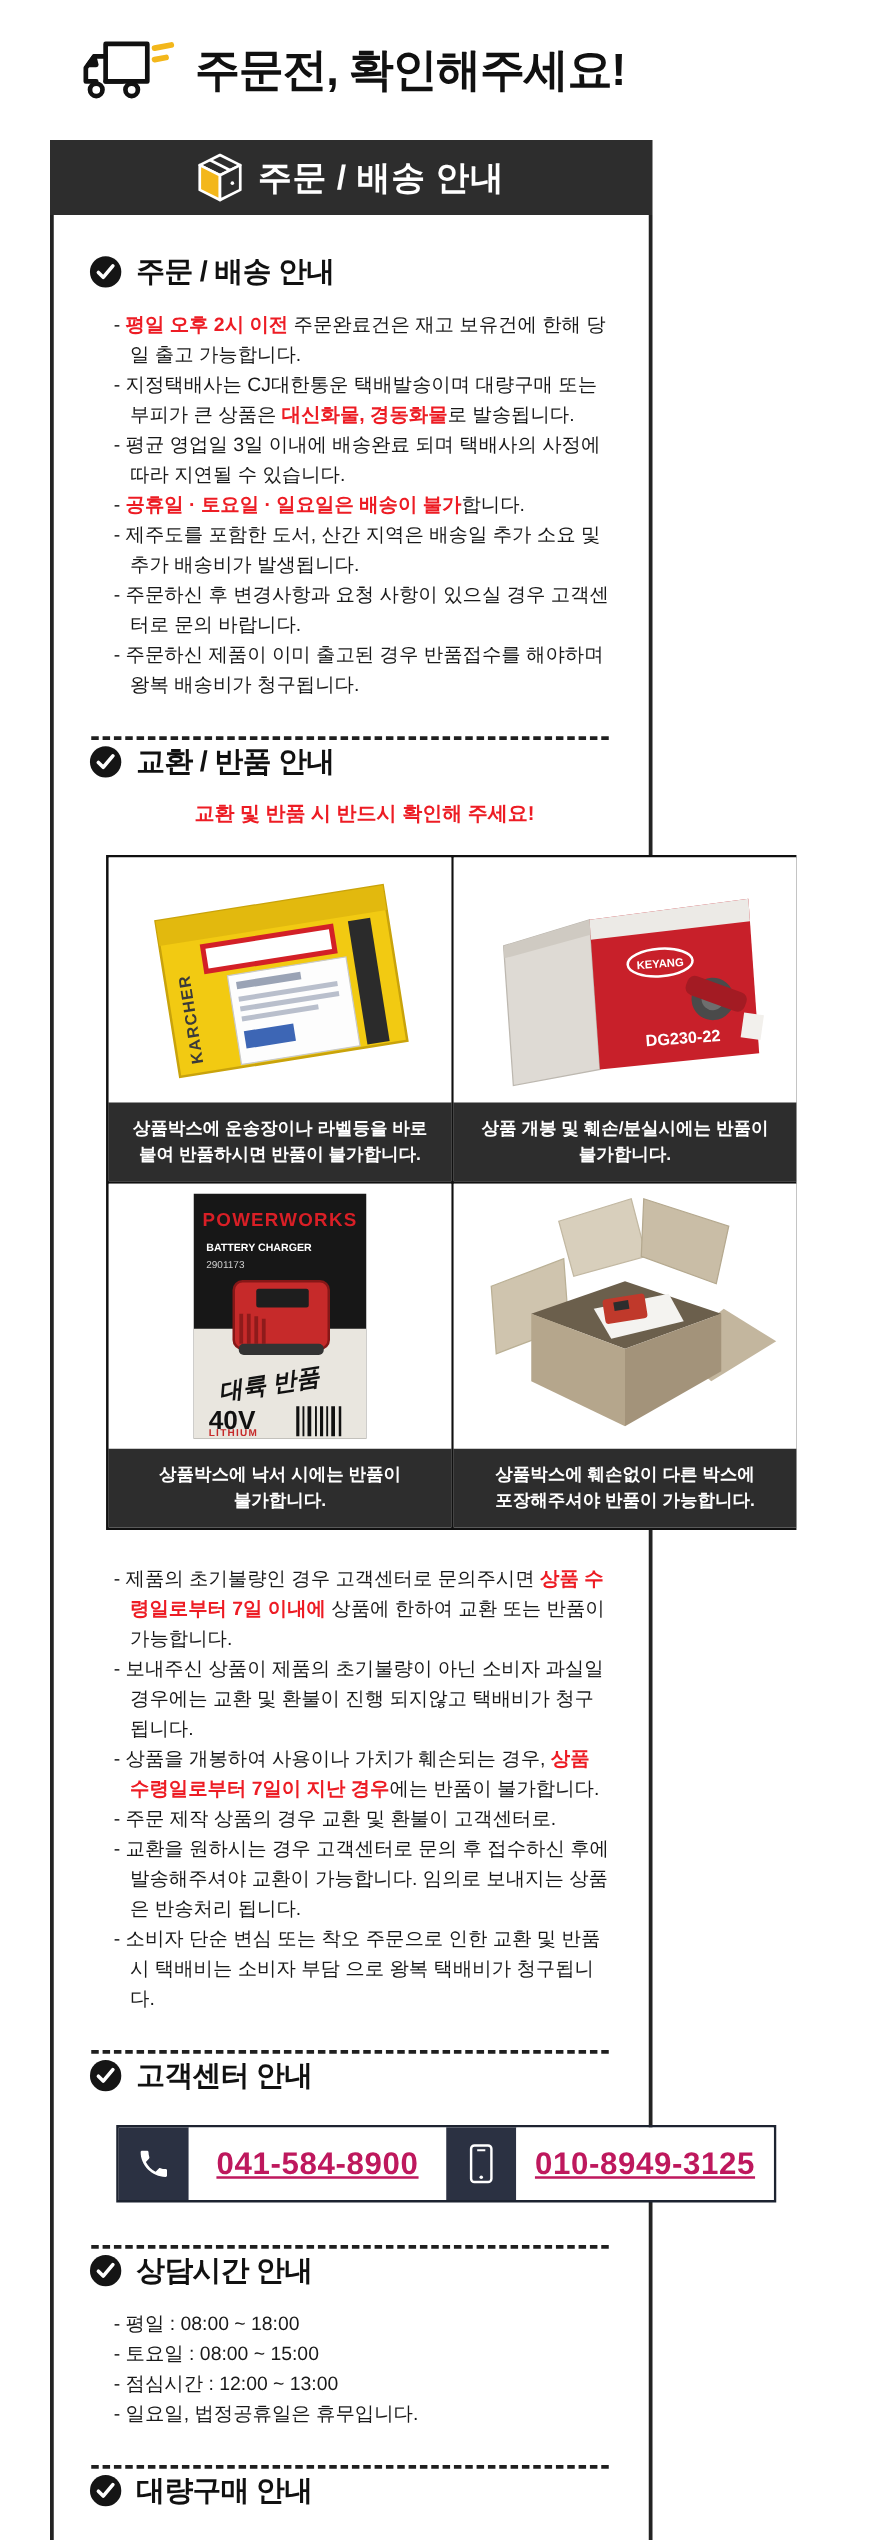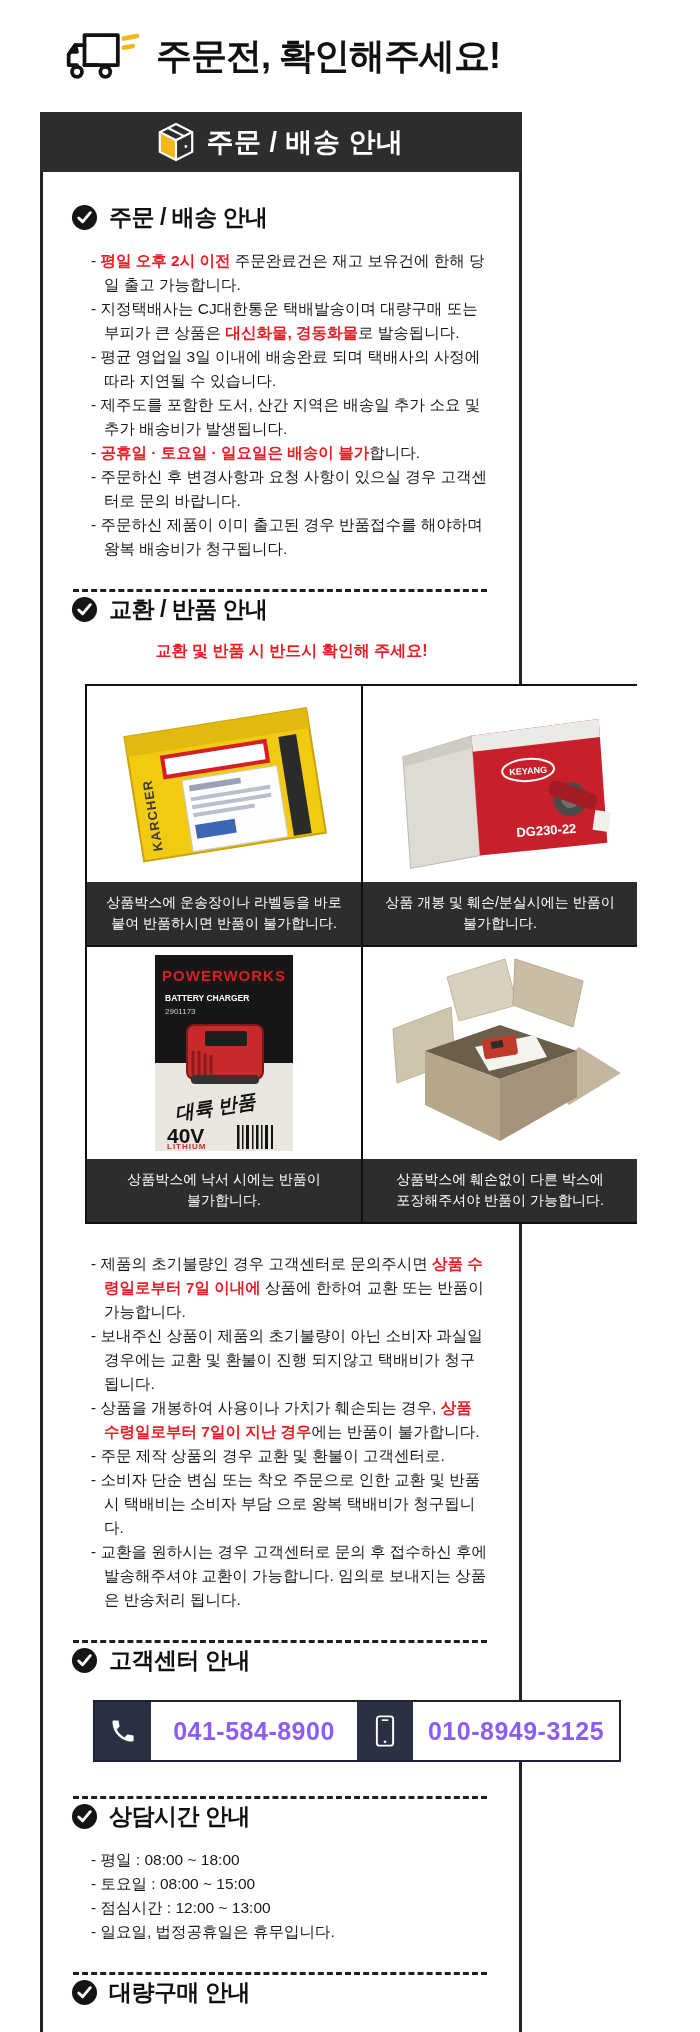--- a/index.html
+++ b/index.html
@@ -29,26 +29,26 @@
 
   .dash{ border-top:3px dashed #1f1f1f; margin:28px 4px 0 2px; height:0; }
 
   .subtitle{ margin:16px 0 0 21px; font-size:16px; font-weight:bold; color:var(--red);text-align:center; }
 
   
   .pgrid{ margin:22px auto 0 14px; width:552px; border:2px solid #101010; background:#101010; display:grid; grid-template-columns:1fr 1fr; gap:2px; }
   .pcell{ background:#fff; display:flex; flex-direction:column; }
   .pimg{ background:#fff; height:196px; display:flex; align-items:center; justify-content:center; overflow:hidden; }
   .prow2 .pimg{ height:212px; }
-  .pcap{ background:var(--dark); color:#fff; font-size:14px; line-height:21px; text-align:center; padding:10px 8px 11px; min-height:62px; }
+  .pcap{ background:var(--dark); color:#fff; font-size:14px; line-height:21px; text-align:center; padding:10px 8px 11px; min-height:62px;font-weight:bold; }
 
   
   .phonebar{ margin:24px 0 0 22px; width:528px; height:62px; border:2px solid #1d2330; display:flex; }
   .icell{ width:56px; background:var(--navy); display:flex; align-items:center; justify-content:center; flex:none; }
-  .ncell{ flex:1; background:#fff; display:flex; align-items:center; justify-content:center; font-size:25px; font-weight:bold; letter-spacing:0.5px; color:#8b5cf6; }
+  .ncell{ flex:1; background:#fff; display:flex; align-items:center; justify-content:center; font-size:25px; font-weight:bold; letter-spacing:0.5px; color:#be185d;text-decoration:underline; }
 
   svg text{ font-family:"Liberation Sans","DejaVu Sans",sans-serif; }
   .scribble{ font-style:italic; font-weight:bold; }
 </style>
 </head>
 <body>
 
 <div class="page">
 
   <header class="hero">
@@ -89,22 +89,22 @@
         <svg width="27" height="27" viewBox="0 0 28 28">
           <circle cx="14" cy="14" r="13" fill="#151515"></circle>
           <path d="M8 14.5l4 4 8-9.5" stroke="#fff" stroke-width="3" fill="none" stroke-linecap="round" stroke-linejoin="round"></path>
         </svg>
         <span class="htxt">주문 / 배송 안내</span>
       </h2>
       <ul class="blist">
           <li><span class="red">평일 오후 2시 이전</span><span> 주문완료건은 재고 보유건에 한해 당일 출고 가능합니다.</span></li>
           <li><span>지정택배사는 CJ대한통운 택배발송이며 대량구매 또는 부피가 큰 상품은 </span><span class="red">대신화물, 경동화물</span><span>로 발송됩니다.</span></li>
           <li><span>평균 영업일 3일 이내에 배송완료 되며 택배사의 사정에 따라 지연될 수 있습니다.</span></li>
+          <li><span class="red">공휴일 · 토요일 · 일요일은 배송이 불가</span><span>합니다.</span></li>
           <li><span>제주도를 포함한 도서, 산간 지역은 배송일 추가 소요 및 추가 배송비가 발생됩니다.</span></li>
-          <li><span class="red">공휴일 · 토요일 · 일요일은 배송이 불가</span><span>합니다.</span></li>
           <li><span>주문하신 후 변경사항과 요청 사항이 있으실 경우 고객센터로 문의 바랍니다.</span></li>
           <li><span>주문하신 제품이 이미 출고된 경우 반품접수를 해야하며 왕복 배송비가 청구됩니다.</span></li>
         </ul>
     </section>
 
     <div class="dash"></div>
 
     <section>
       <h2 class="sec-h">
         <svg width="27" height="27" viewBox="0 0 28 28">
@@ -212,22 +212,22 @@
           </div>
           <div class="pcap">상품박스에 훼손없이 다른 박스에<br>포장해주셔야 반품이 가능합니다.</div>
         </div>
       </div>
 
       <ul class="blist" style="margin-top:28px;">
           <li><span>제품의 초기불량인 경우 고객센터로 문의주시면 </span><span class="red">상품 수령일로부터 7일 이내에</span><span> 상품에 한하여 교환 또는 반품이 가능합니다.</span></li>
           <li><span>보내주신 상품이 제품의 초기불량이 아닌 소비자 과실일 경우에는 교환 및 환불이 진행 되지않고 택배비가 청구됩니다.</span></li>
           <li><span>상품을 개봉하여 사용이나 가치가 훼손되는 경우, </span><span class="red">상품 수령일로부터 7일이 지난 경우</span><span>에는 반품이 불가합니다.</span></li>
           <li><span>주문 제작 상품의 경우 교환 및 환불이 고객센터로.</span></li>
+          <li><span>교환을 원하시는 경우 고객센터로 문의 후 접수하신 후에 발송해주셔야 교환이 가능합니다. 임의로 보내지는 상품은 반송처리 됩니다.</span></li>
           <li><span>소비자 단순 변심 또는 착오 주문으로 인한 교환 및 반품 시 택배비는 소비자 부담 으로 왕복 택배비가 청구됩니다.</span></li>
-          <li><span>교환을 원하시는 경우 고객센터로 문의 후 접수하신 후에 발송해주셔야 교환이 가능합니다. 임의로 보내지는 상품은 반송처리 됩니다.</span></li>
         </ul>
     </section>
 
     <div class="dash"></div>
 
     <section>
       <h2 class="sec-h">
         <svg width="27" height="27" viewBox="0 0 28 28">
           <circle cx="14" cy="14" r="13" fill="#151515"></circle>
           <path d="M8 14.5l4 4 8-9.5" stroke="#fff" stroke-width="3" fill="none" stroke-linecap="round" stroke-linejoin="round"></path>

